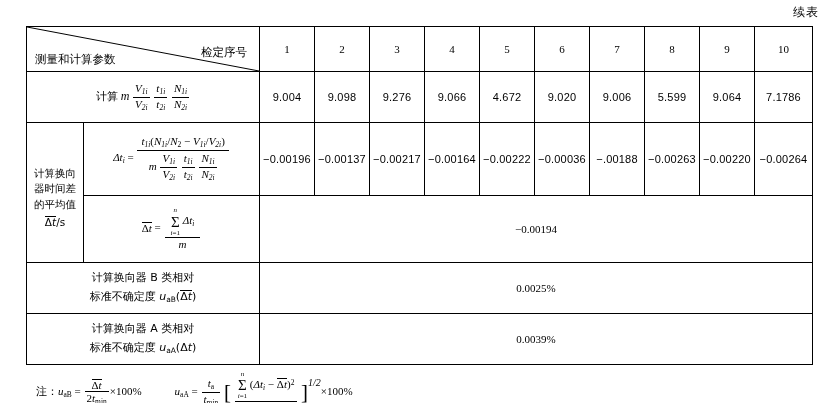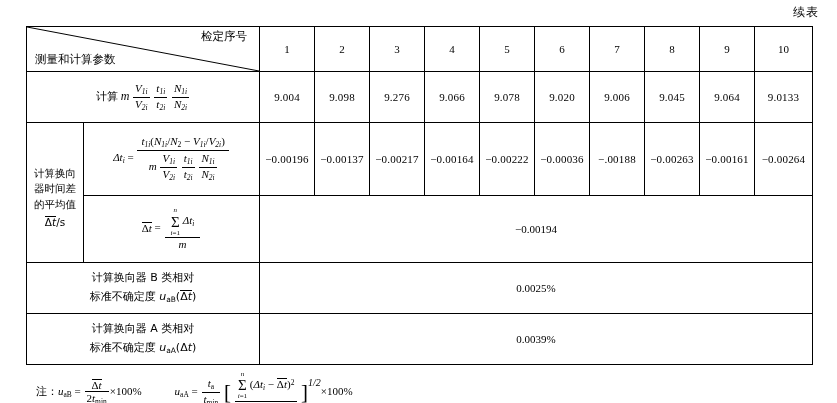--- a/index.html
+++ b/index.html
@@ -51,21 +51,21 @@
   }
   .diag {
     position: absolute;
     left: 0; top: 0;
     width: 100%; height: 100%;
   }
   .diag svg { display: block; width: 100%; height: 100%; }
   .hdr-top {
     position: absolute;
     right: 12px;
-    top: 2px;
+    top: 18px;
     font-size: 11.5px;
     font-family: "DejaVu Sans", sans-serif;
   }
   .hdr-bot {
     position: absolute;
     left: 8px;
     bottom: 4px;
     font-size: 11.5px;
     font-family: "DejaVu Sans", sans-serif;
     margin-top: 16px;
@@ -74,21 +74,21 @@
     font-family: "Liberation Serif", serif;
     font-size: 12px;
   }
   .row-label {
     font-family: "DejaVu Sans", sans-serif;
     font-size: 11px;
     line-height: 1.45;
     margin-top: 11px;
   }
   .val {
-    font-family: Liberation Serif, serif;
+    font-family: Liberation Sans, sans-serif;
     font-size: 11.5px;
     letter-spacing: 0.2px;
   }
   .spanval {
     font-family: "Liberation Serif", serif;
     font-size: 12px;
   }
   
   .frac {
     display: inline-block;
@@ -204,26 +204,26 @@
         </span>
         <span class="frac">
           <span class="num"><span class="it">N</span><span class="sub">1i</span></span>
           <span class="den"><span class="it">N</span><span class="sub">2i</span></span>
         </span>
       </td>
       <td class="val">9.004</td>
       <td class="val">9.098</td>
       <td class="val">9.276</td>
       <td class="val">9.066</td>
-      <td class="val">9.078</td>
+      <td class="val">4.672</td>
       <td class="val">9.020</td>
       <td class="val">9.006</td>
-      <td class="val">9.045</td>
+      <td class="val">5.599</td>
       <td class="val">9.064</td>
-      <td class="val">9.0133</td>
+      <td class="val">7.1786</td>
     </tr>
 
     <tr>
       <td rowspan="2" style="padding:0 !important;">
         <div style="display:flex; align-items:stretch; height:100%;">
           <div class="row-label" style="width:56px; display:flex; flex-direction:column; justify-content:center; align-items:center; line-height:1.5; font-size:10.5px;">
             <span>计算换向</span>
             <span>器时间差</span>
             <span>的平均值</span>
             <span style="margin-top:2px;">
@@ -267,21 +267,21 @@
         </div>
       </td>
       <td class="val" style="height:62px;">−0.00196</td>
       <td class="val">−0.00137</td>
       <td class="val">−0.00217</td>
       <td class="val">−0.00164</td>
       <td class="val">−0.00222</td>
       <td class="val">−0.00036</td>
       <td class="val">−.00188</td>
       <td class="val">−0.00263</td>
-      <td class="val">−0.00161</td>
+      <td class="val">−0.00220</td>
       <td class="val">−0.00264</td>
     </tr>
 
     <tr>
       <td class="spanval" colspan="10" style="height:56px;">−0.00194</td>
     </tr>
 
     <tr>
       <td class="row-label" style="height:46px; line-height:1.7;">
         <div>计算换向器 B 类相对</div>

